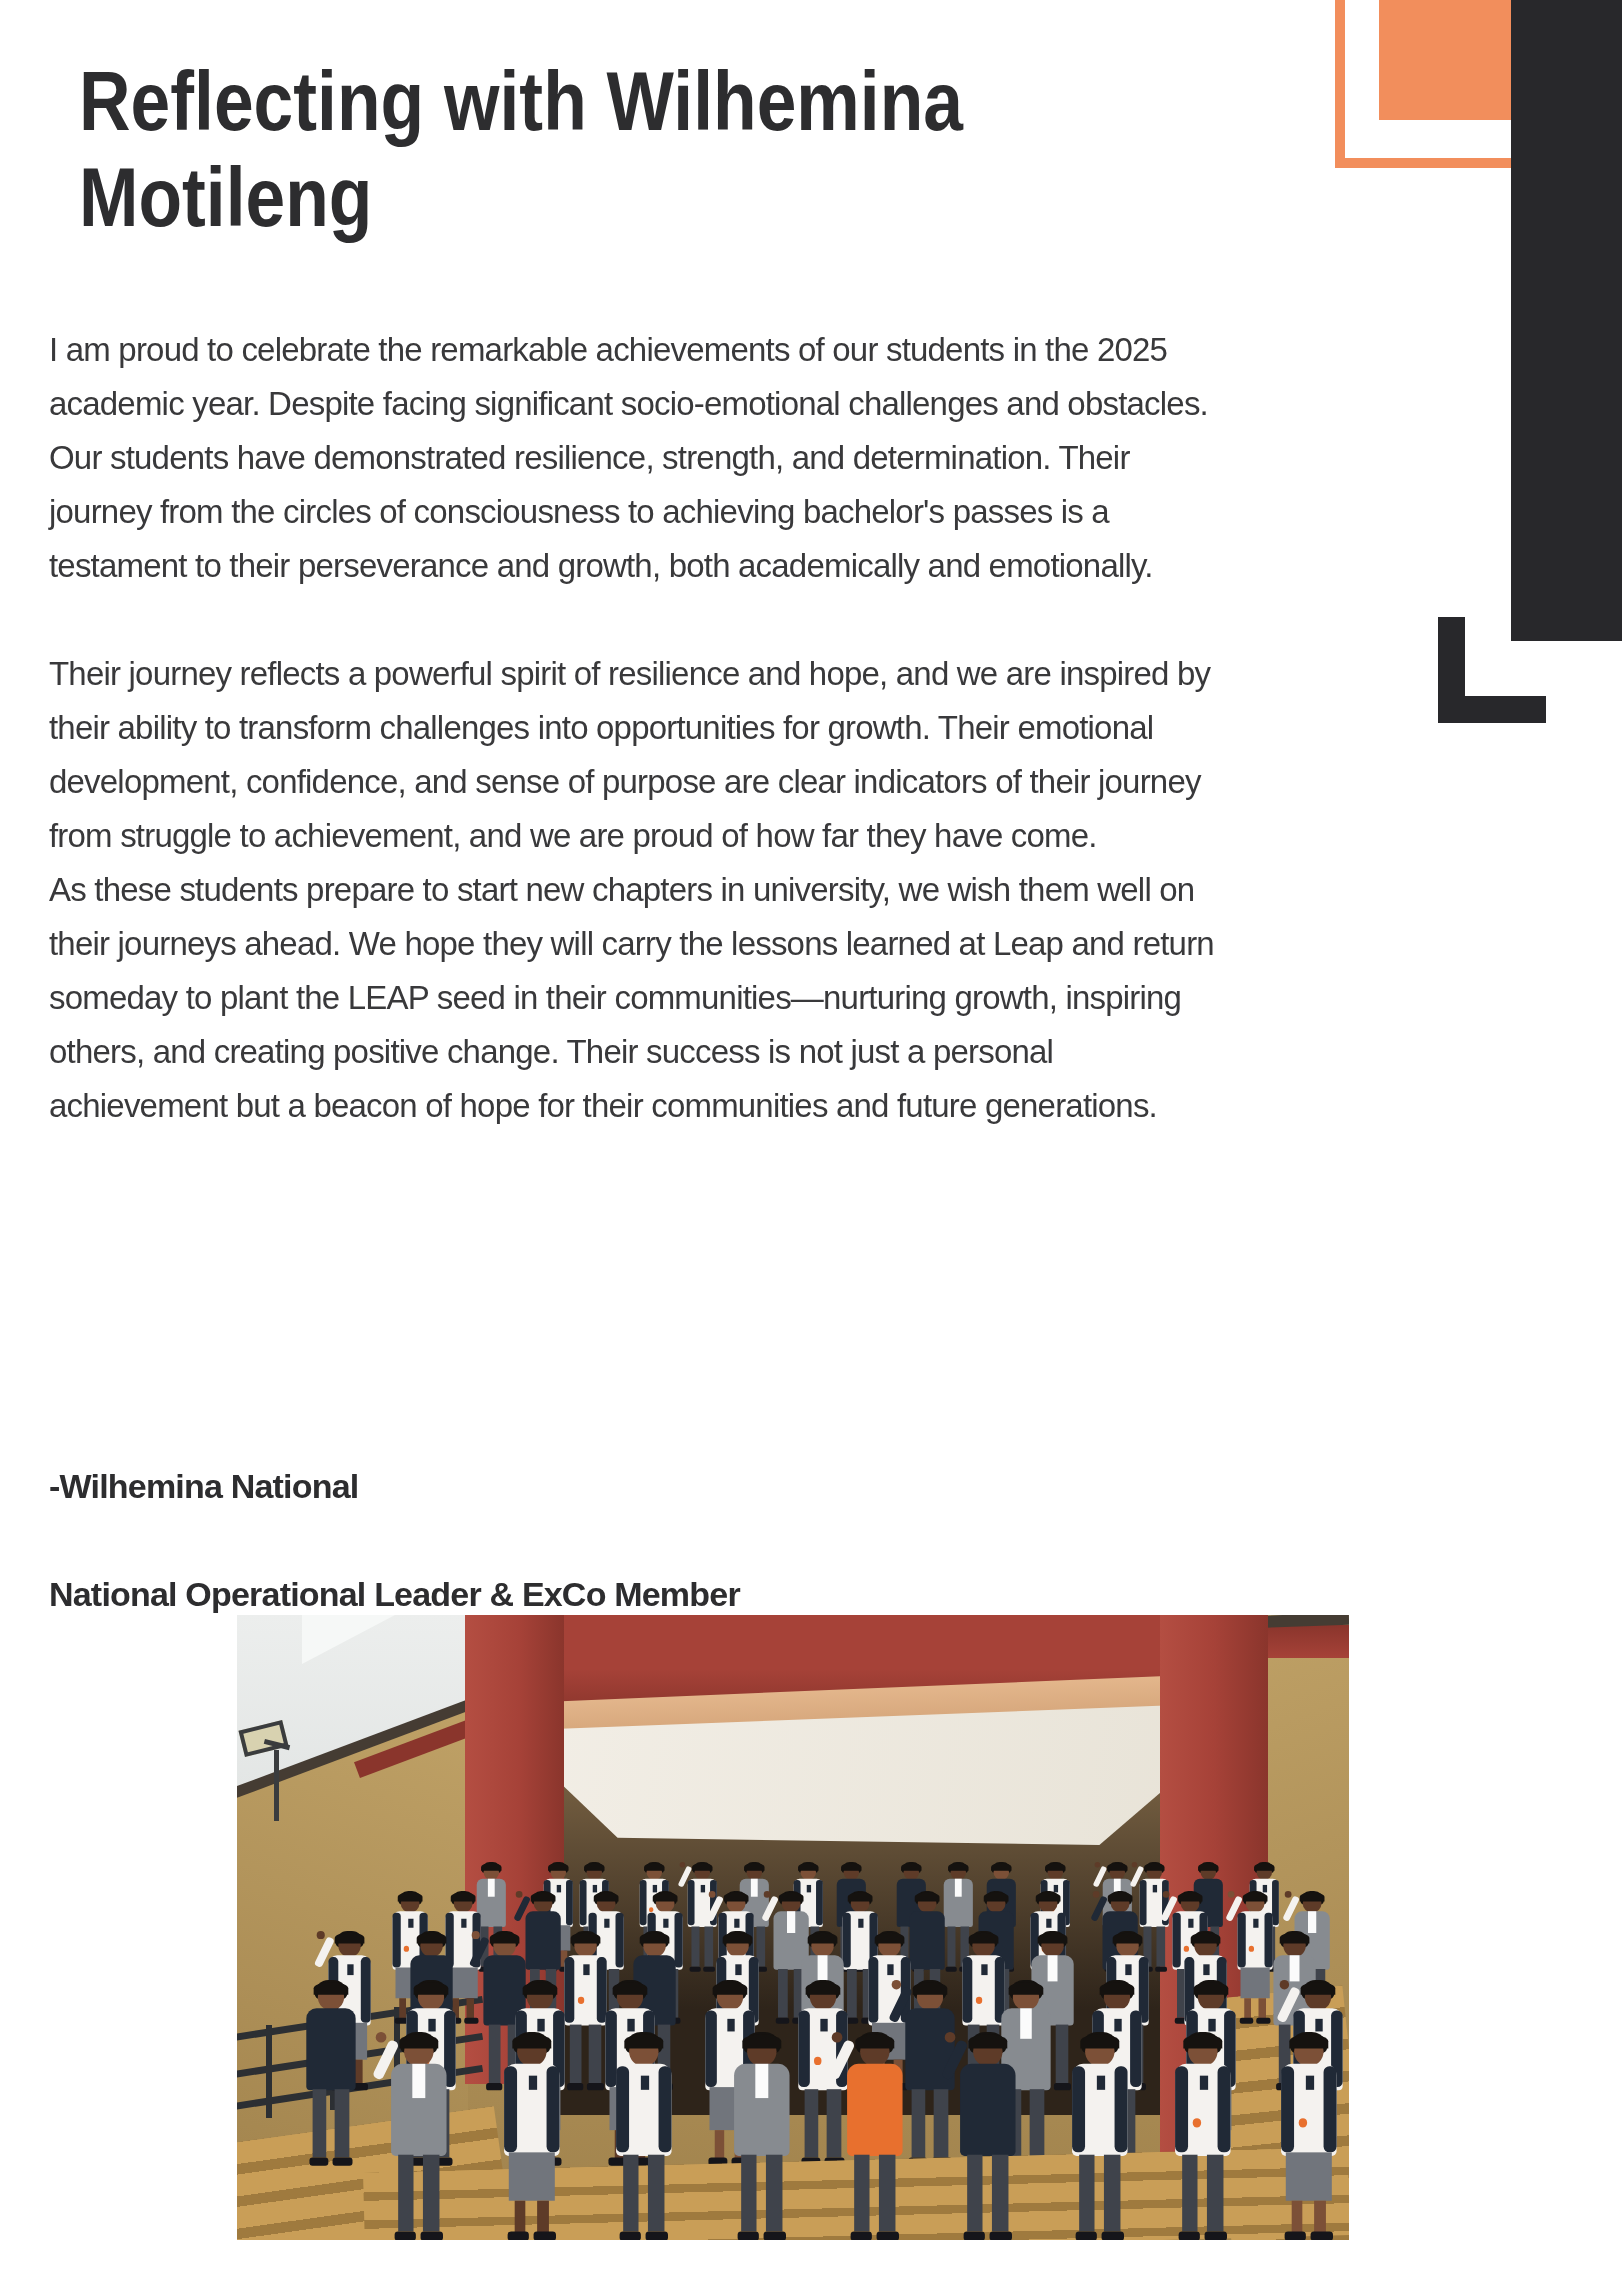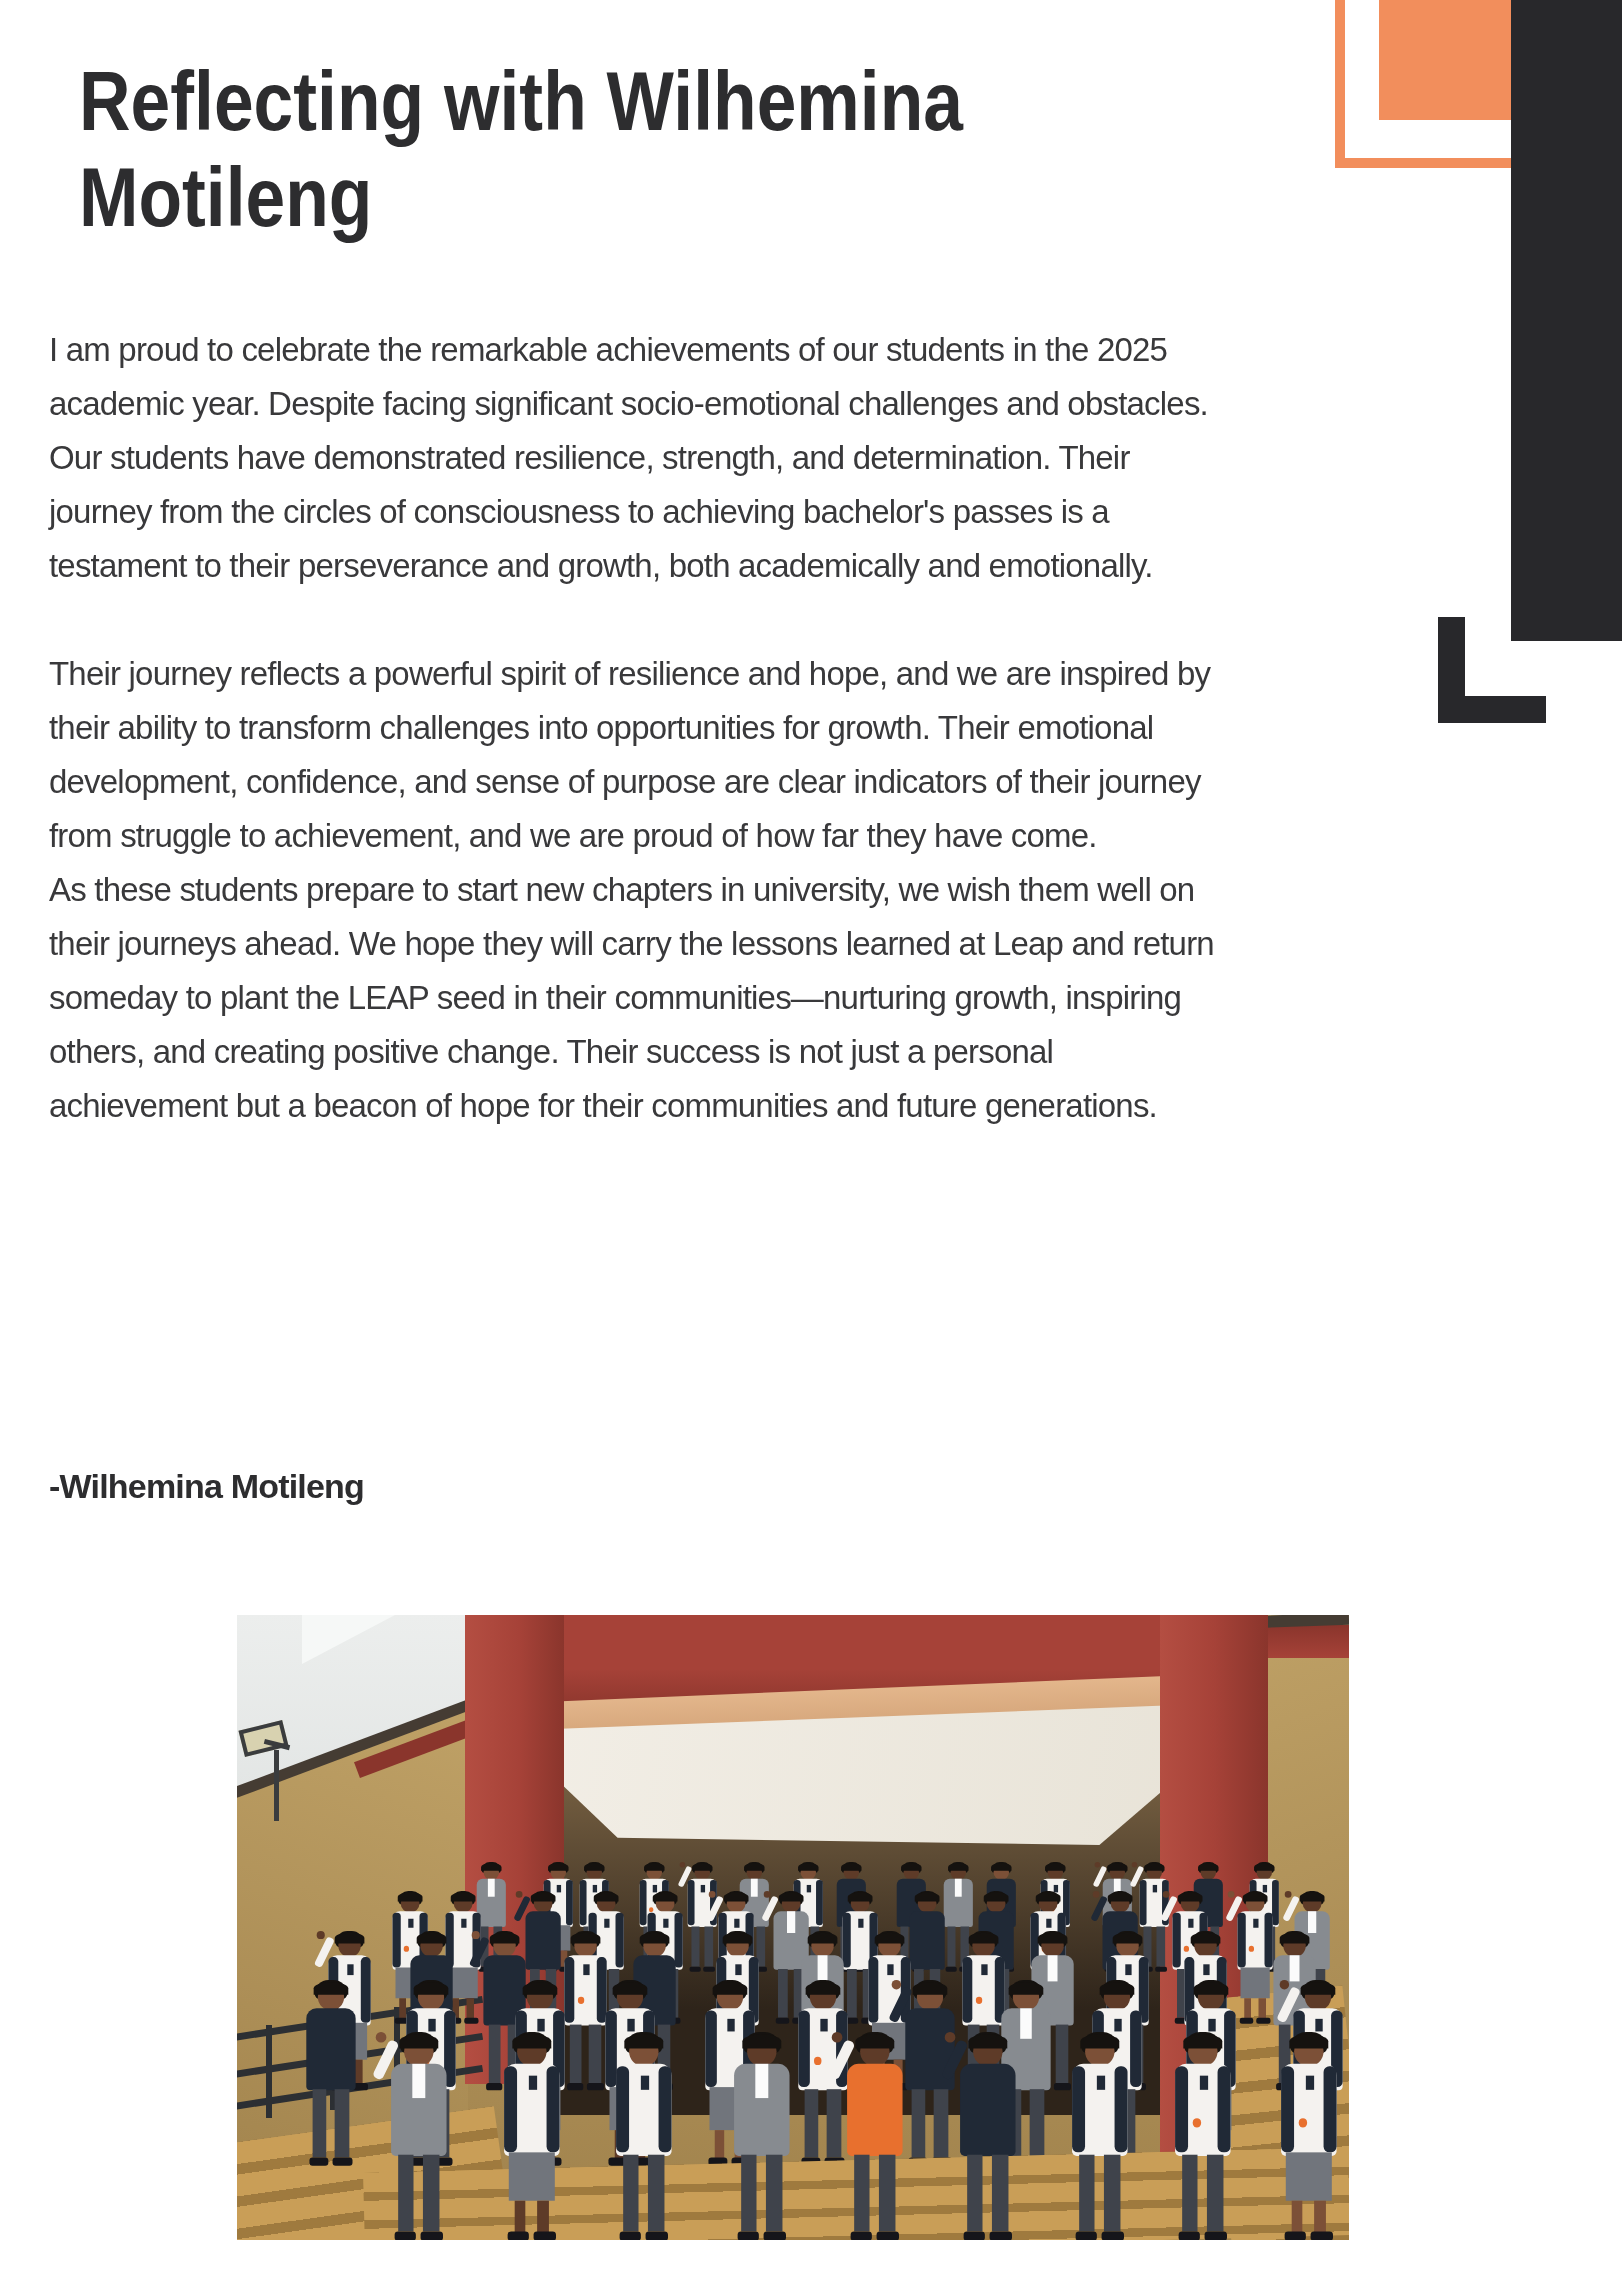--- a/index.html
+++ b/index.html
@@ -83,21 +83,22 @@
 development, confidence, and sense of purpose are clear indicators of their journey
 from struggle to achievement, and we are proud of how far they have come.
 As these students prepare to start new chapters in university, we wish them well on
 their journeys ahead. We hope they will carry the lessons learned at Leap and return
 someday to plant the LEAP seed in their communities—nurturing growth, inspiring
 others, and creating positive change. Their success is not just a personal
 achievement but a beacon of hope for their communities and future generations.</p>
   </div>
 
   <div class="sig" style="color: rgb(45, 45, 47);">
-    <div>-Wilhemina Motileng</div>
+    <div>-Wilhemina National</div>
+    <div>National Operational Leader &amp; ExCo Member</div>
   </div>
 
   <div class="photo" style="background: linear-gradient(rgb(191, 161, 102) 0px, rgb(160, 130, 76) 100%);">
     <div class="sky" style="background: linear-gradient(rgb(236, 238, 237), rgb(226, 229, 228));"></div>
     <div class="sky-wedge"></div>
     <div class="wall-left" style="background: linear-gradient(200deg, rgb(191, 161, 102), rgb(160, 130, 76));"></div>
     <div class="beam-left" style="background: rgb(138, 53, 44);"></div>
     <div class="eave-left" style="background: rgb(69, 60, 51);"></div>
     <div class="wall-right" style="background: linear-gradient(160deg, rgb(191, 161, 102), rgb(160, 130, 76));"></div>
     <div class="beam-right" style="background: linear-gradient(rgb(138, 53, 44), rgb(166, 66, 56));"></div>

